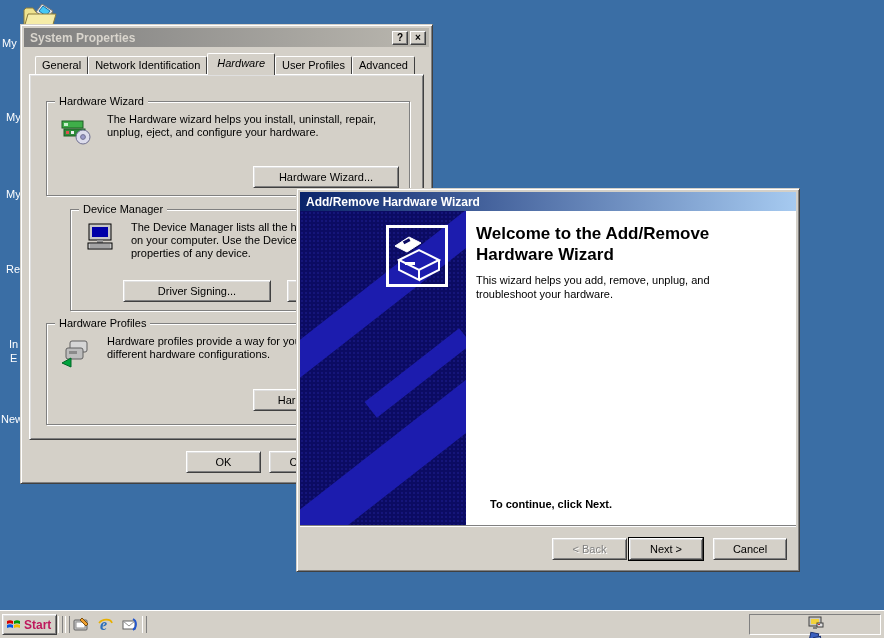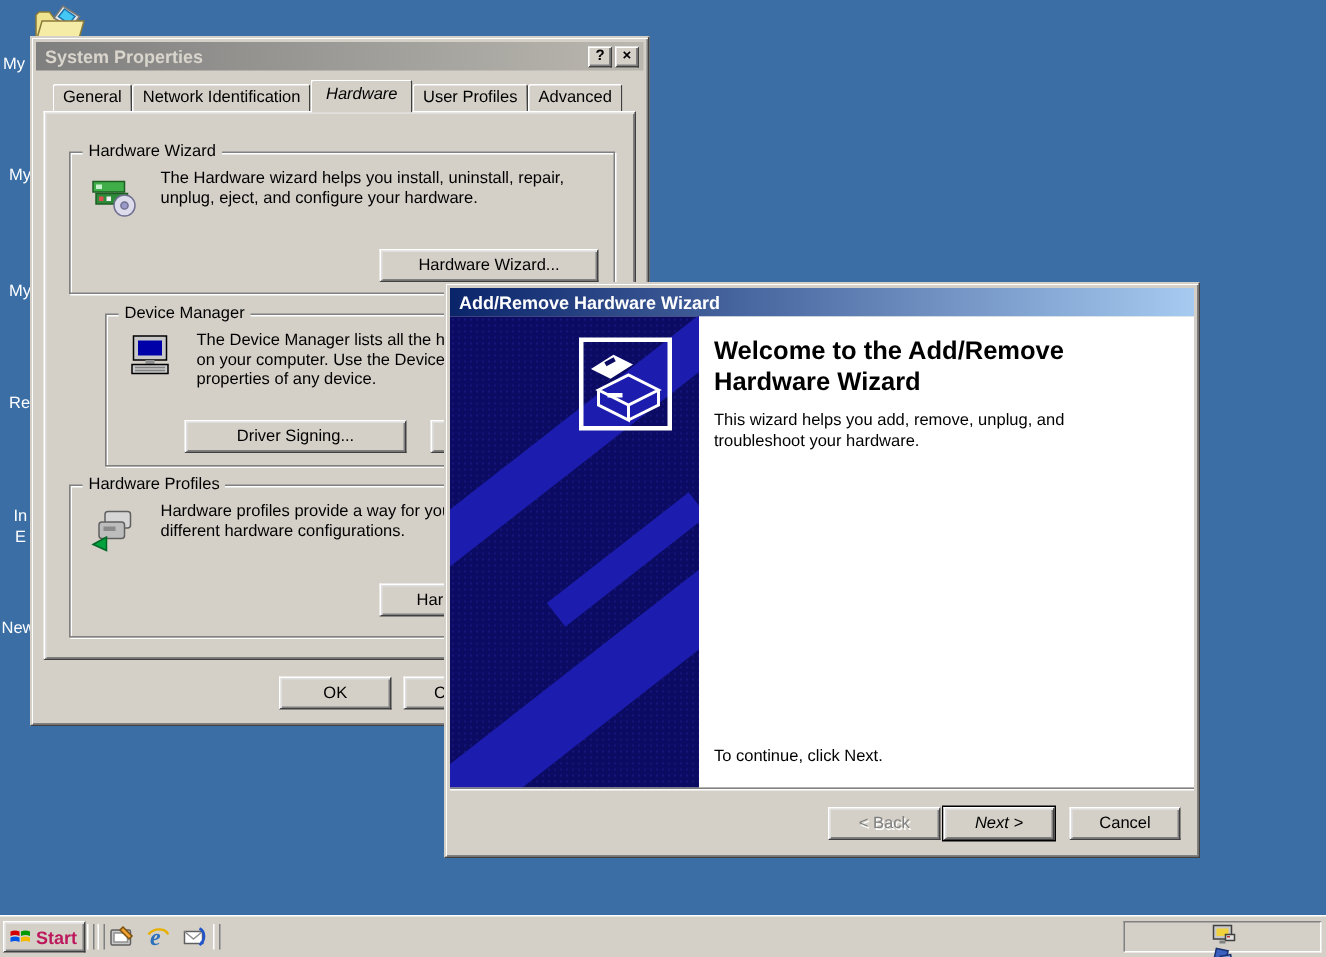--- a/index.html
+++ b/index.html
@@ -29,21 +29,21 @@
     box-shadow:inset -1px -1px 0 #808080;
   }
   .btn{
     position:absolute;height:22px;padding:0;text-align:center;
     background:#D4D0C8;color:#000;
     border:1px solid;border-color:#FFFFFF #404040 #404040 #FFFFFF;
     box-shadow:inset 1px 1px 0 #DFDFDF, inset -1px -1px 0 #808080;
     font:11px "Liberation Sans",sans-serif;white-space:nowrap;
   }
   .btn.disabled{color:#808080;text-shadow:1px 1px 0 #FFFFFF;}
-  .btn.default{box-shadow:inset 1px 1px 0 #DFDFDF, inset -1px -1px 0 #808080, 0 0 0 1px #000000;font-style:italic;}
+  .btn.default{box-shadow:inset 1px 1px 0 #DFDFDF, inset -1px -1px 0 #808080, 0 0 0 1px #000000;}
   
   .sysprops{left:20px;top:24px;width:411px;height:458px;z-index:10;}
   .tabs{position:absolute;left:14px;top:28px;display:flex;align-items:flex-end;height:21px;z-index:3;}
   .tab{
     height:17px;line-height:17px;padding:0 6px;background:#D4D0C8;
     border:1px solid #404040;border-bottom:none;
     border-top:1px solid #FFFFFF;border-left:1px solid #FFFFFF;
     border-radius:2px 2px 0 0;white-space:nowrap;
   }
   .tab.active{height:21px;line-height:19px;padding:0 9px;margin-bottom:-1px;position:relative;z-index:4;font-style:italic;}
@@ -71,21 +71,21 @@
     background-size:4px 4px;
   }
   .ribbon{position:absolute;background:#1C1CAE;transform:rotate(-38deg);}
   .r1{width:280px;height:30px;left:-70px;top:78px;}
   .r2{width:330px;height:42px;left:-60px;top:222px;}
   .r3{width:120px;height:20px;left:58px;top:152px;}
   .wiz-iconbox{position:absolute;left:86px;top:14px;width:56px;height:56px;border:3px solid #FFFFFF;}
   .wiz-content{position:absolute;left:169px;top:22px;width:330px;height:315px;background:#FFFFFF;}
   .wiz-heading{position:absolute;left:10px;top:12px;font-size:17px;font-weight:bold;line-height:21px;white-space:nowrap;}
   .wiz-body{position:absolute;left:10px;top:62px;line-height:14px;white-space:nowrap;}
-  .wiz-hint{position:absolute;left:10px;top:287px;white-space:nowrap;}
+  .wiz-hint{position:absolute;left:24px;top:287px;white-space:nowrap;font-weight:bold;}
   .wiz-footer{
     position:absolute;left:3px;bottom:3px;width:496px;height:42px;background:#D4D0C8;
     border-top:1px solid #808080;box-shadow:inset 0 1px 0 #FFFFFF;
   }
   
   .dlabel{position:absolute;color:#FFFFFF;white-space:nowrap;z-index:1;}
   .desk-icon-top{position:absolute;left:22px;top:2px;width:36px;height:30px;z-index:1;}
   
   .taskbar{
     position:absolute;left:0;bottom:0;width:884px;height:27px;background:#D4D0C8;

